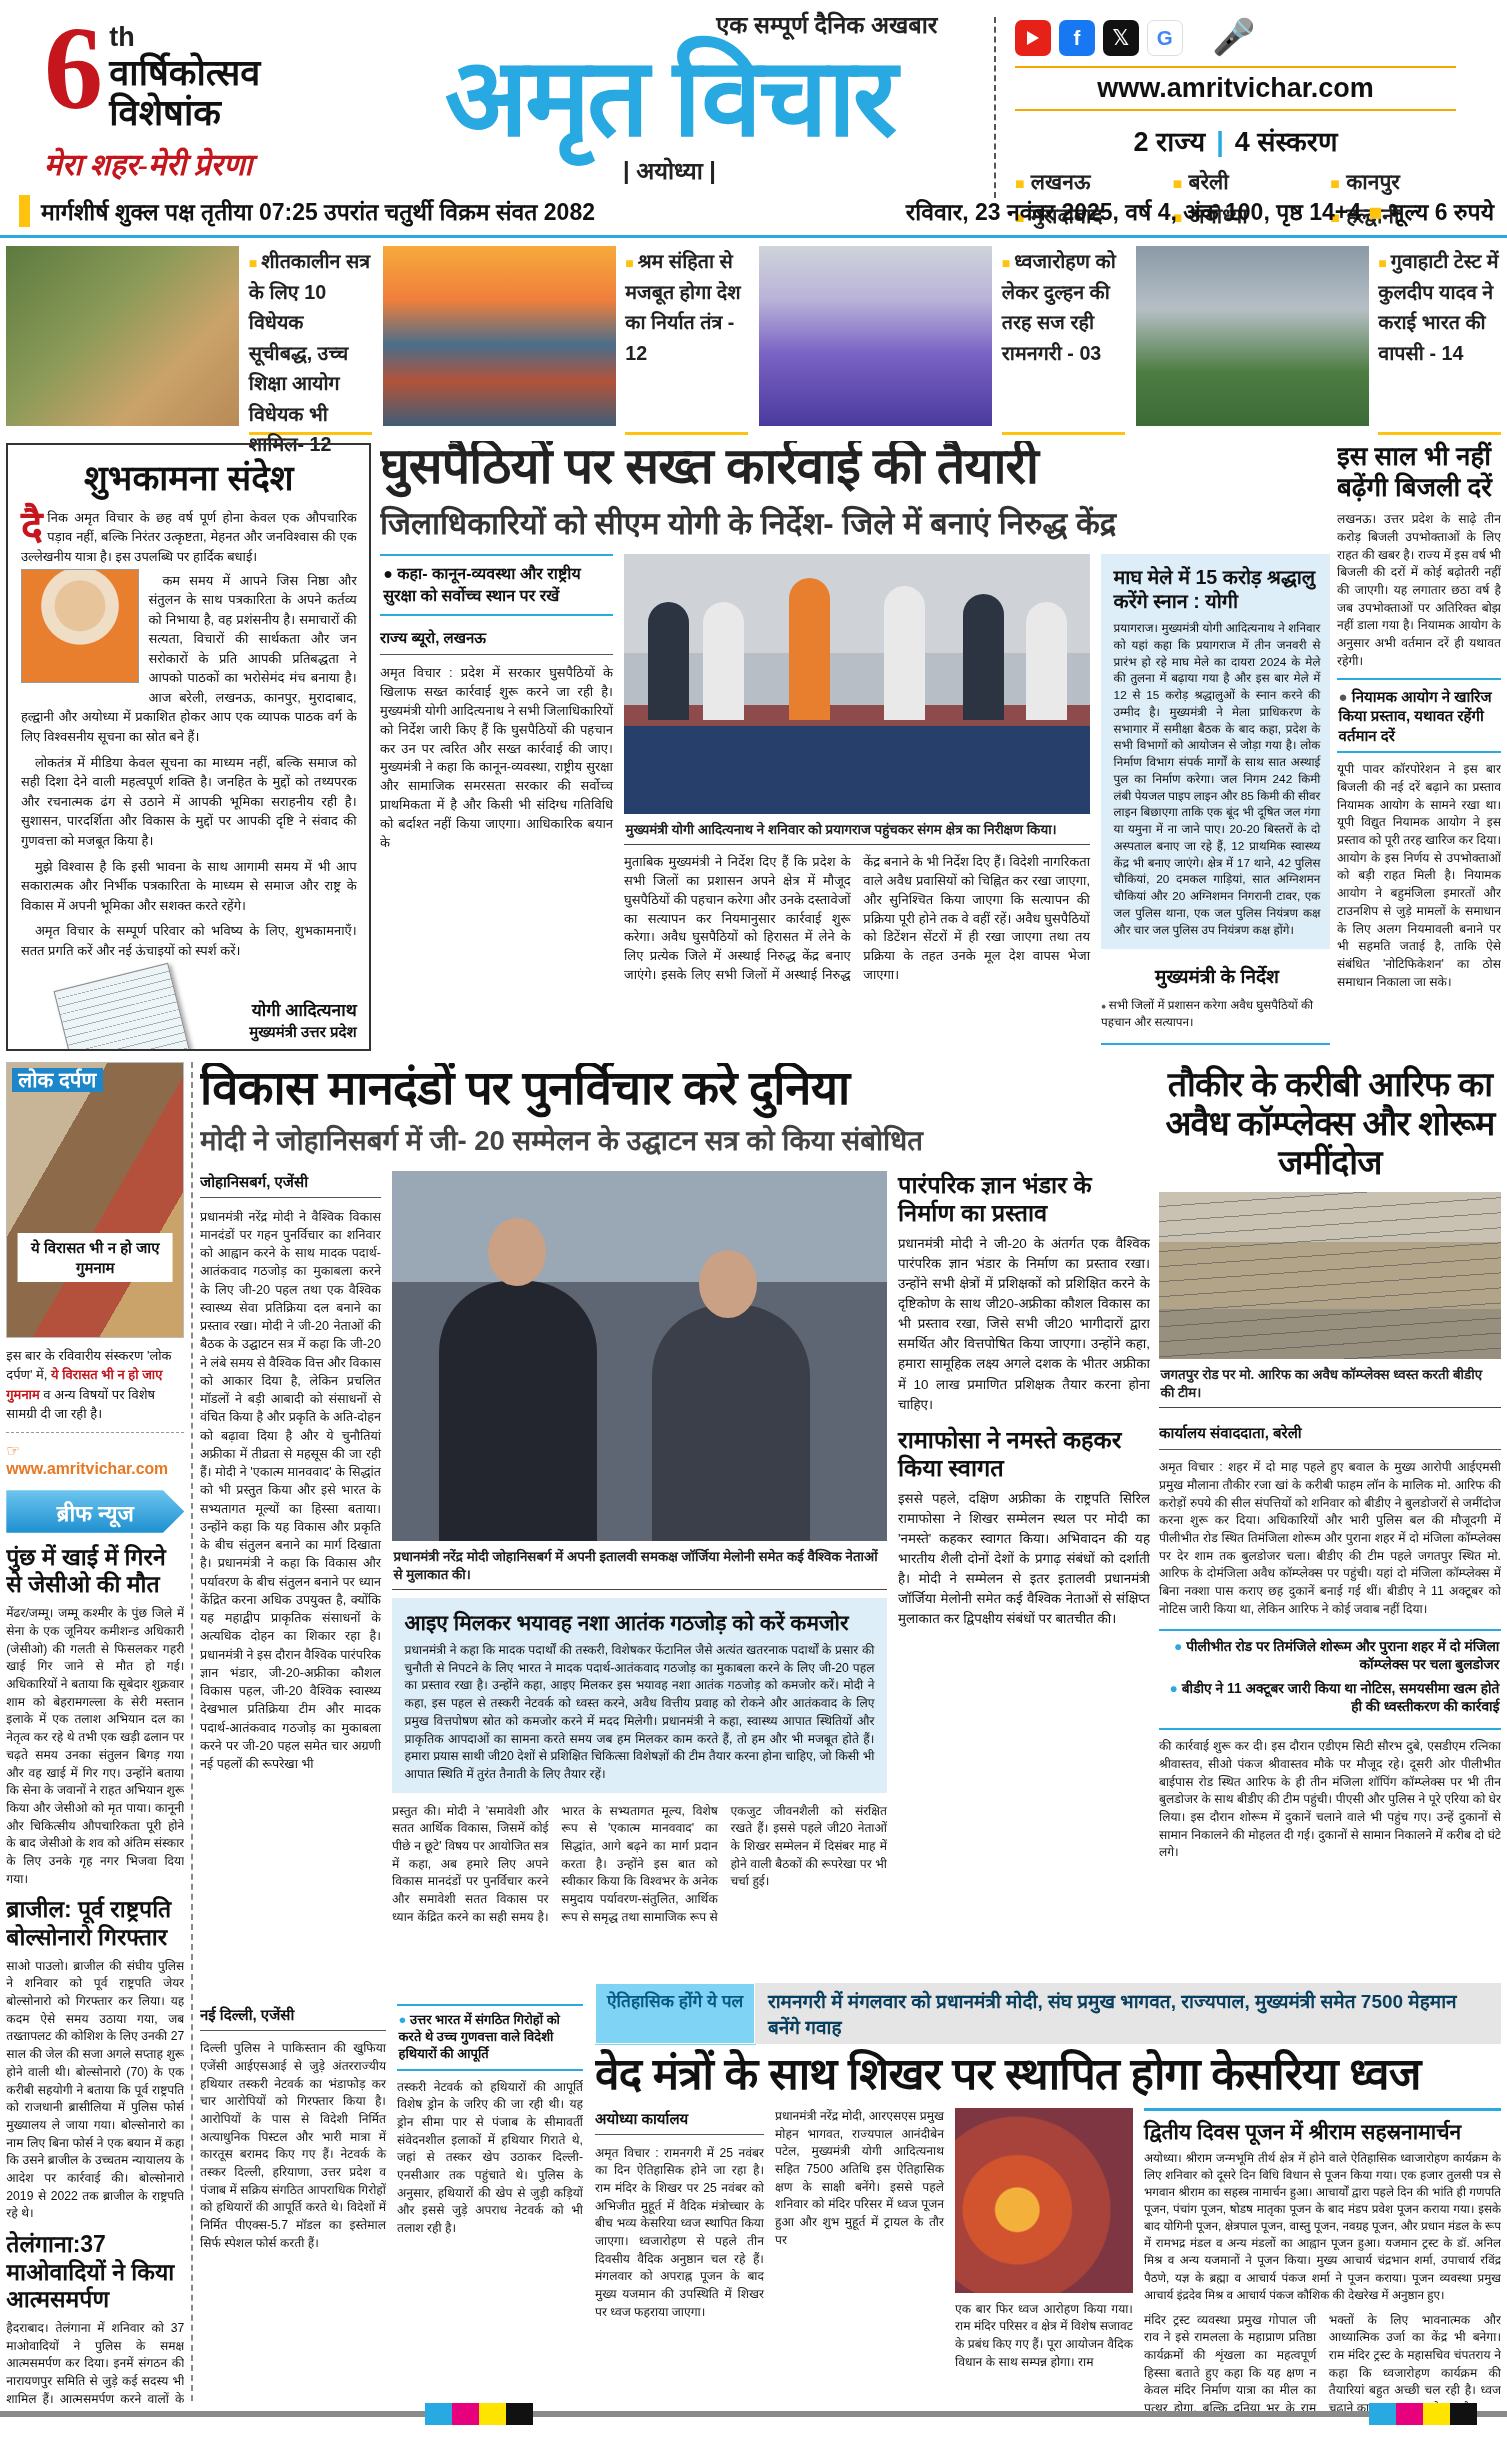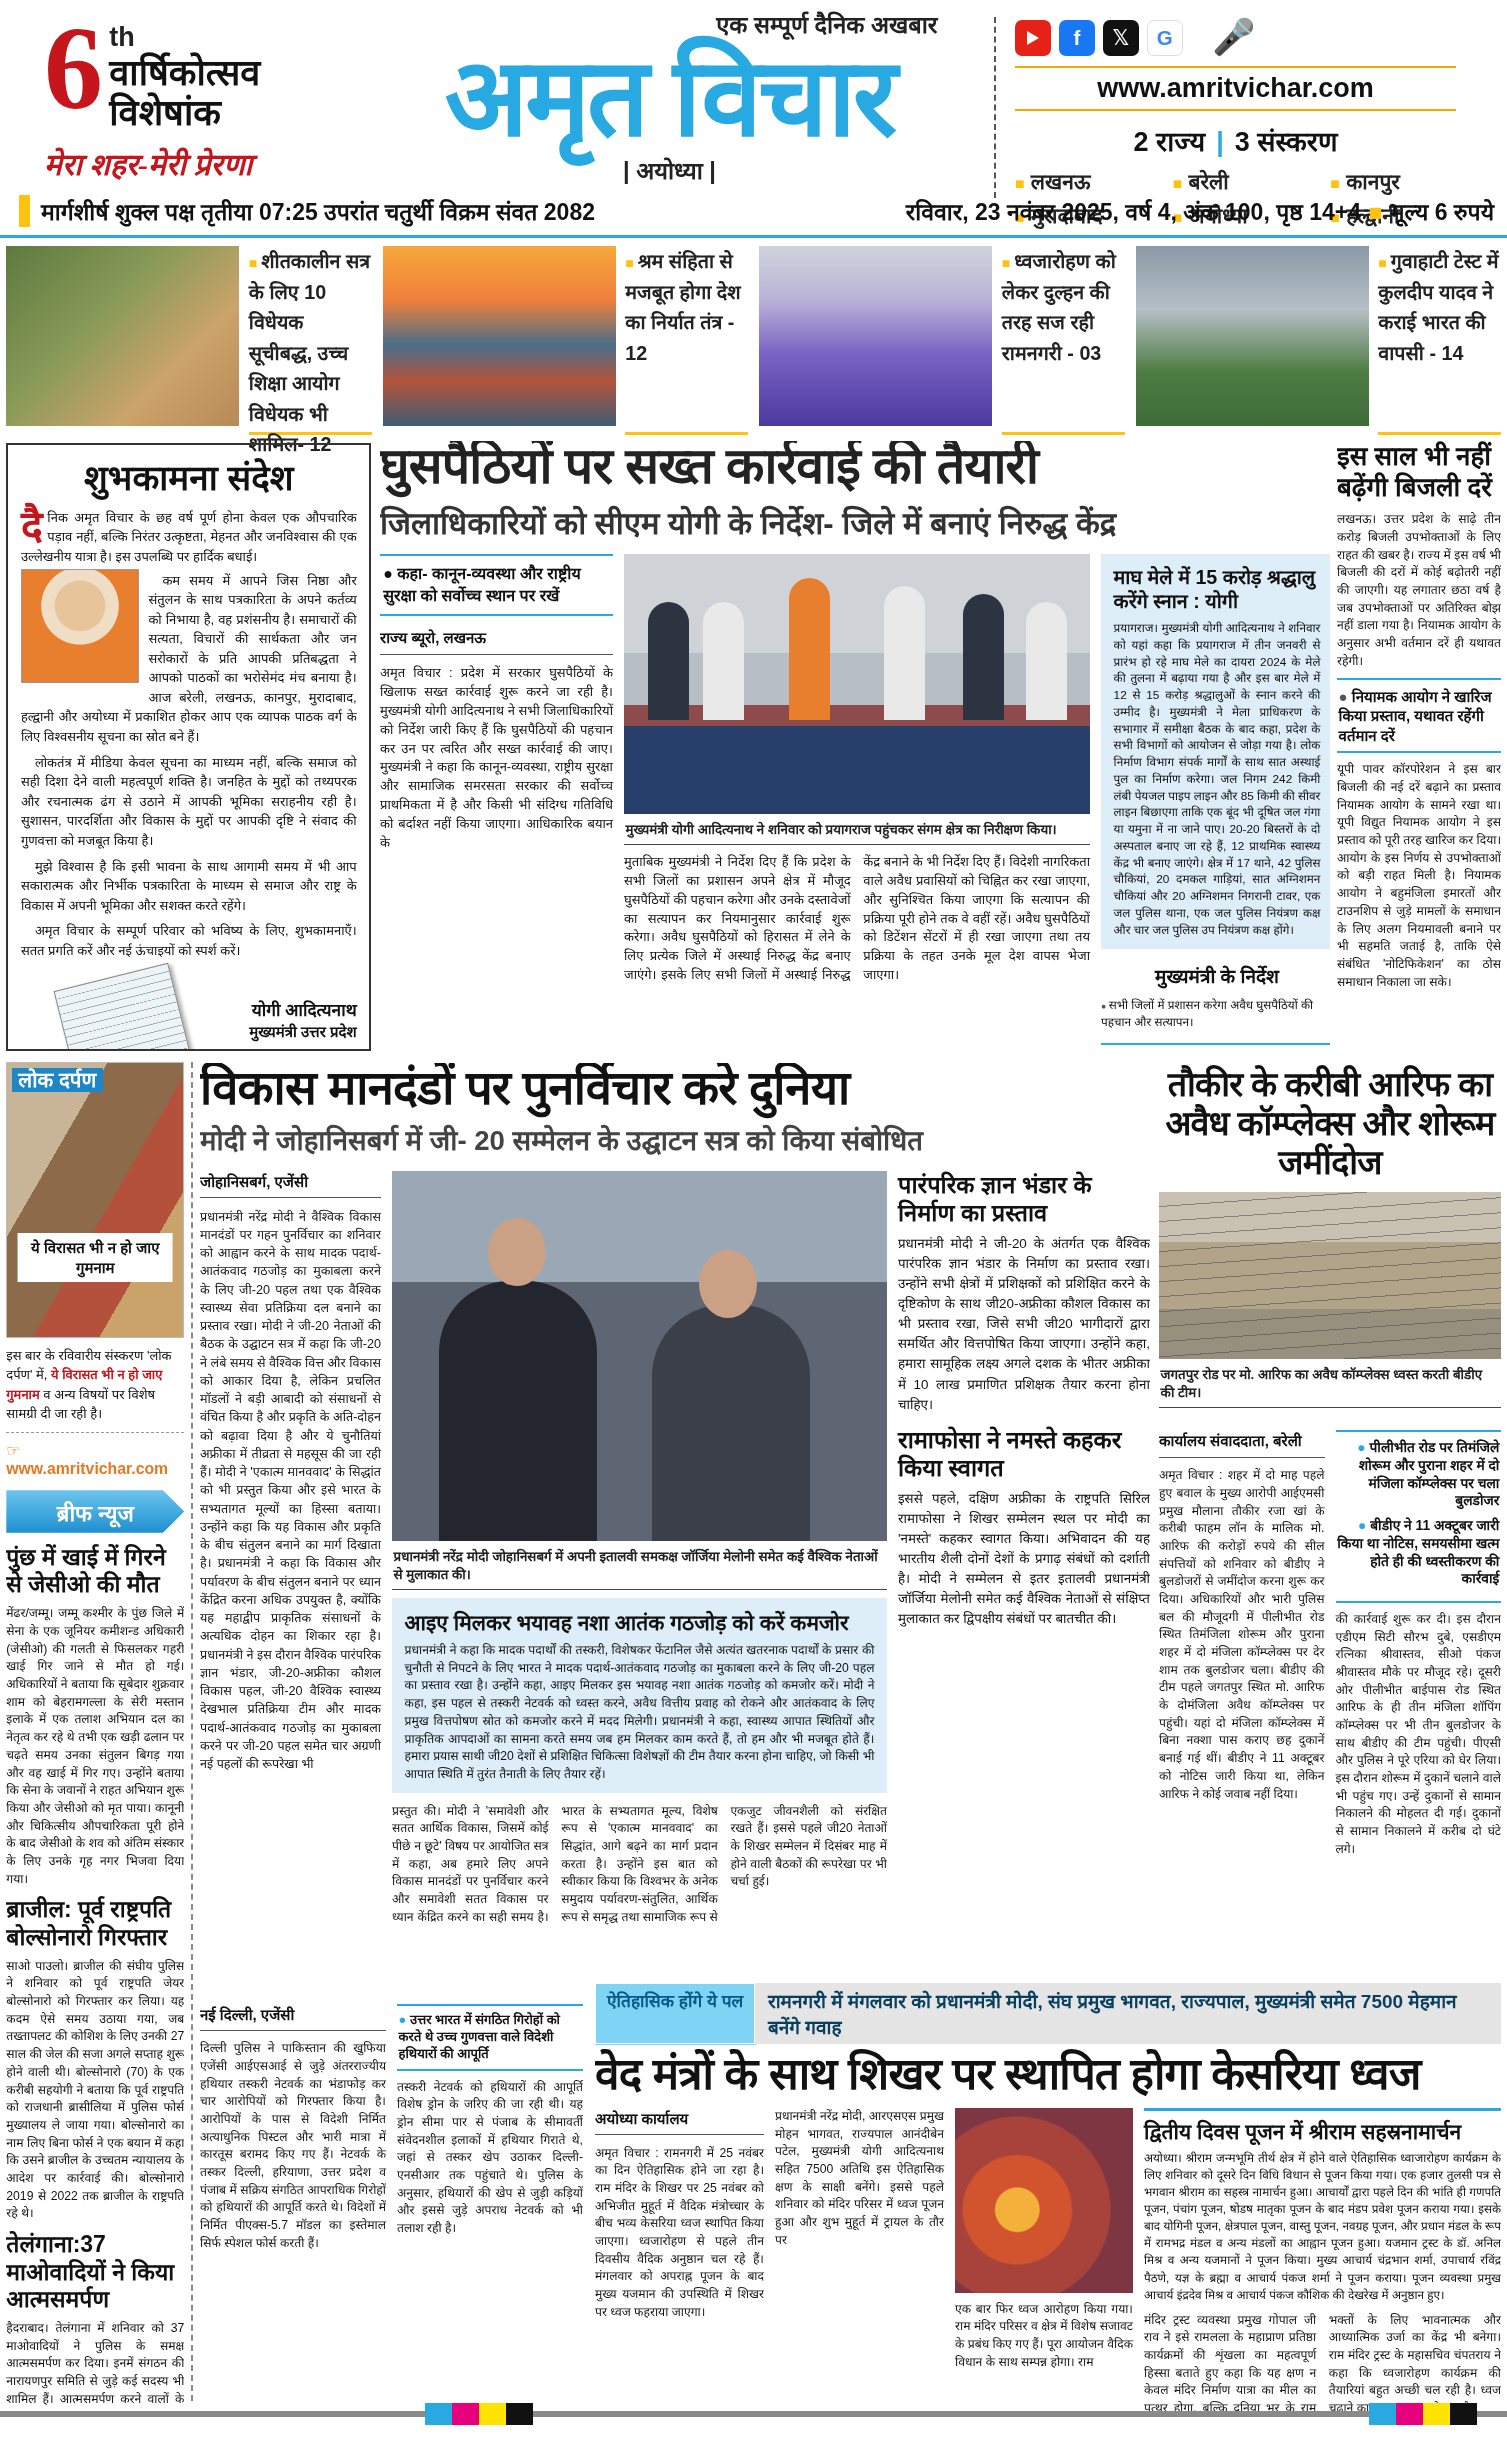--- a/index.html
+++ b/index.html
@@ -114,21 +114,21 @@
   .nasha-body { font-size:12.2px; line-height:1.45; text-align:justify; }
   .g20-3col { column-count:3; column-gap:12.6px; margin-top:9.5px; font-size:12.2px; }
   .side-head { font-size:23.6px; font-weight:900; line-height:1.2; margin-bottom:6.3px; }
   .side-body { font-size:13.4px; line-height:1.5; text-align:justify; margin-bottom:11px; }
 
   
   #taukeer { position:absolute; left:1159px; top:1065px; width:342px; height:926px; overflow:hidden; }
   .tk-head { font-size:34px; font-weight:900; text-align:center; line-height:1.15; letter-spacing:-0.8px; }
   .tk-photo { width:100%; height:167px; margin-top:9.5px; background:linear-gradient(#c9c2b2 0 30%,#b7a88e 30% 70%,#8e8descape 70%,#97907e); background:linear-gradient(#c9c2b2 0 30%,#b2a488 30% 70%,#97907e 70%); position:relative; }
   .wires { position:absolute; inset:0; background:repeating-linear-gradient(176deg,transparent 0 14px,#444 14px 15px); opacity:.5;}
-  .tk-grid { display:grid; grid-template-columns:1fr 1fr; gap:11px; margin-top:22px; }
+  .tk-grid { display:grid; grid-template-columns:1fr; gap:11px; margin-top:14px; }
   .tk-bullets { border-top:2.4px solid #29a9e1; border-bottom:2.4px solid #29a9e1; padding:6.3px 1.6px; font-size:13.8px; font-weight:900; line-height:1.3; }
   .tk-bullets div { margin-bottom:6.3px;text-align:right; }
   .tk-bullets div::before { content:"● "; color:#29a9e1; }
 
   
   #delhi { position:absolute; left:200px; top:1994px; width:383px; height:410px; overflow:hidden; }
   .dl-head { font-size:36px; font-weight:900; line-height:1.1; letter-spacing:-0.8px; }
   .dl-grid { display:grid; grid-template-columns:1fr 1fr; gap:11px; margin-top:9.5px; }
   .dl-bullet { border-top:2.4px solid #29a9e1; border-bottom:2.4px solid #29a9e1; padding:6.3px 1.6px; font-size:13px; font-weight:900; line-height:1.3; margin-bottom:7.9px;}
   .dl-bullet::before { content:"● "; color:#29a9e1; }
@@ -177,21 +177,21 @@
     <div class="mast-right">
       <div class="social-row">
         <span class="sicon s-yt"></span>
         <span class="sicon s-fb">f</span>
         <span class="sicon s-x">𝕏</span>
         <span class="sicon s-g">G</span>
         <span class="mic">🎤</span>
       </div>
       <div class="site-url">www.amritvichar.com</div>
       <div class="stats">
-        <span>2 राज्य</span><span class="sep">|</span><span>3 संस्करण</span>
+        <span>2 राज्य</span><span class="sep">|</span><span>4 संस्करण</span>
       </div>
       <div class="ed-grid">
         <span class="ed-item">लखनऊ</span>
         <span class="ed-item">बरेली</span>
         <span class="ed-item">कानपुर</span>
         <span class="ed-item">मुरादाबाद</span>
         <span class="ed-item">अयोध्या</span>
         <span class="ed-item">हल्द्वानी</span>
       </div>
     </div>

